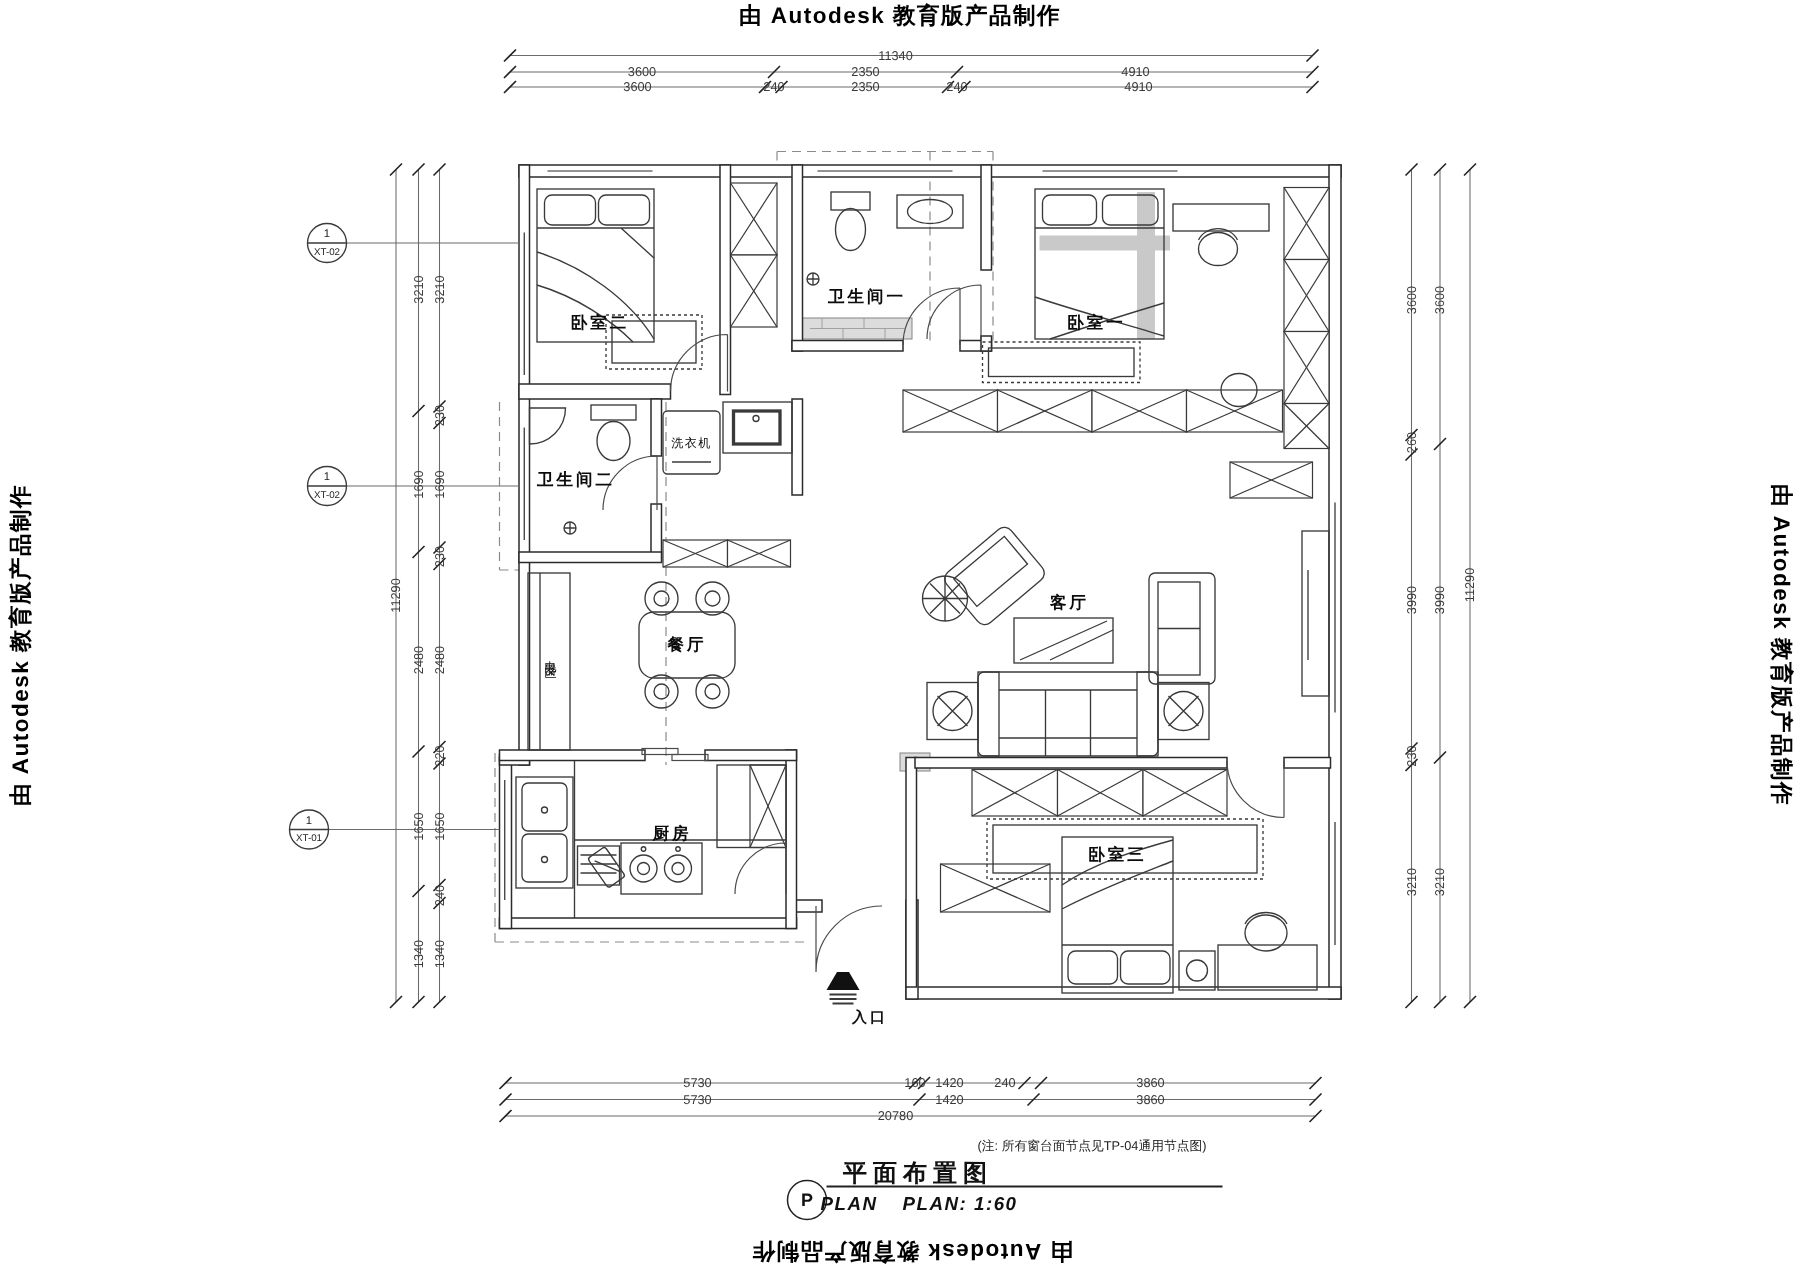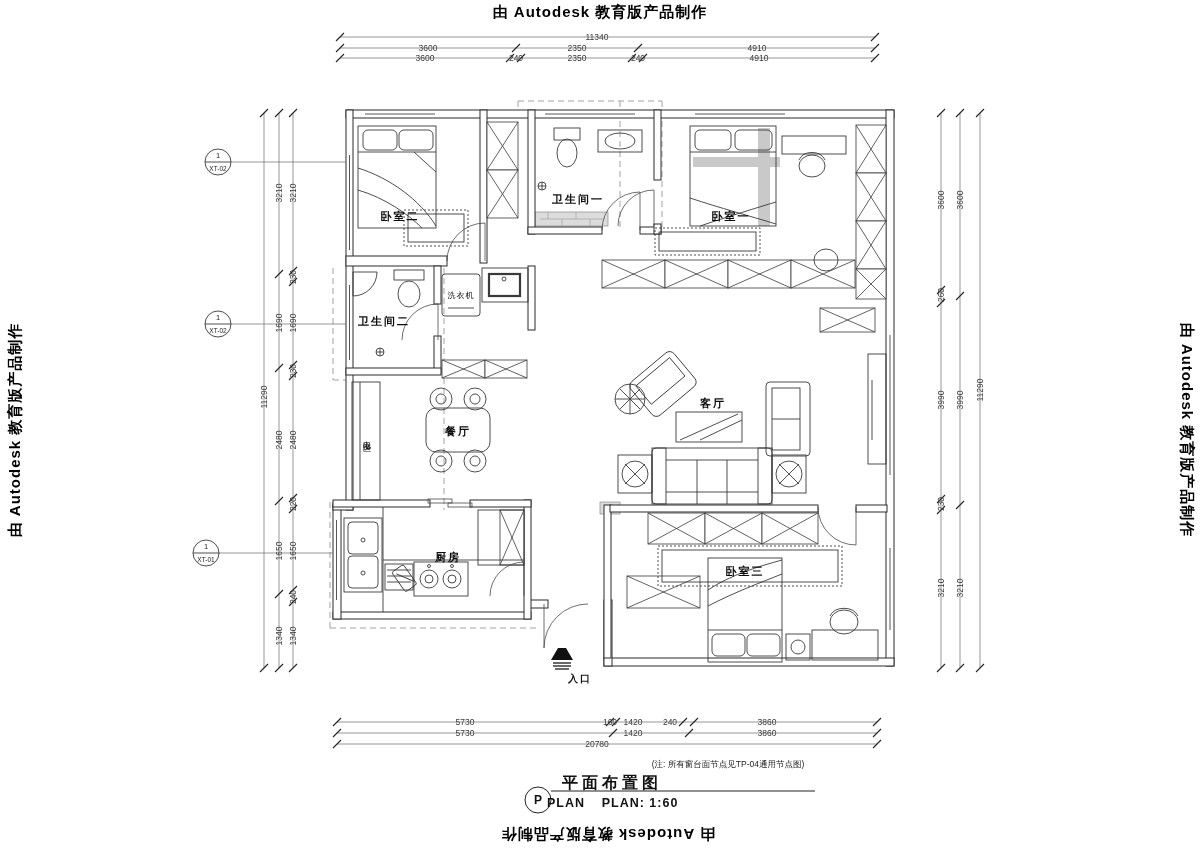--- a/index.html
+++ b/index.html
@@ -13,21 +13,21 @@
   .rotR{transform:translate(-50%,-50%) rotate(90deg);}
   .d{font-size:8.5px;color:#3a3a3a;}
   .dv{font-size:8.5px;color:#3a3a3a;transform:translate(-50%,-50%) rotate(-90deg);}
   .rm{font-size:11px;font-weight:700;letter-spacing:2px;color:#0b0b0b;}
   .rm-s{font-size:8px;font-weight:400;letter-spacing:1px;color:#0b0b0b;}
   .vtext{writing-mode:vertical-rl;letter-spacing:2px;}
   .co-num{font-size:7.5px;color:#222;}
   .co-code{font-size:6.5px;color:#222;}
   .tb-title{font-size:16px;font-weight:700;letter-spacing:4px;}
   .tb-note{font-size:8.5px;color:#222;}
-  .tb-word{font-size:12.5px;font-weight:600;letter-spacing:1px;}
+  .tb-word{font-size:12.5px;font-weight:600;letter-spacing:1px;font-style:italic;}
   .tb-p{font-size:12px;font-weight:700;}
   .entr{font-size:10px;font-weight:700;letter-spacing:2px;}
 </style>
 </head>
 <body>
 
 <div id="stage">
 
 <svg id="plan-svg" width="1200" height="848" viewBox="0 0 1200 848">
 

